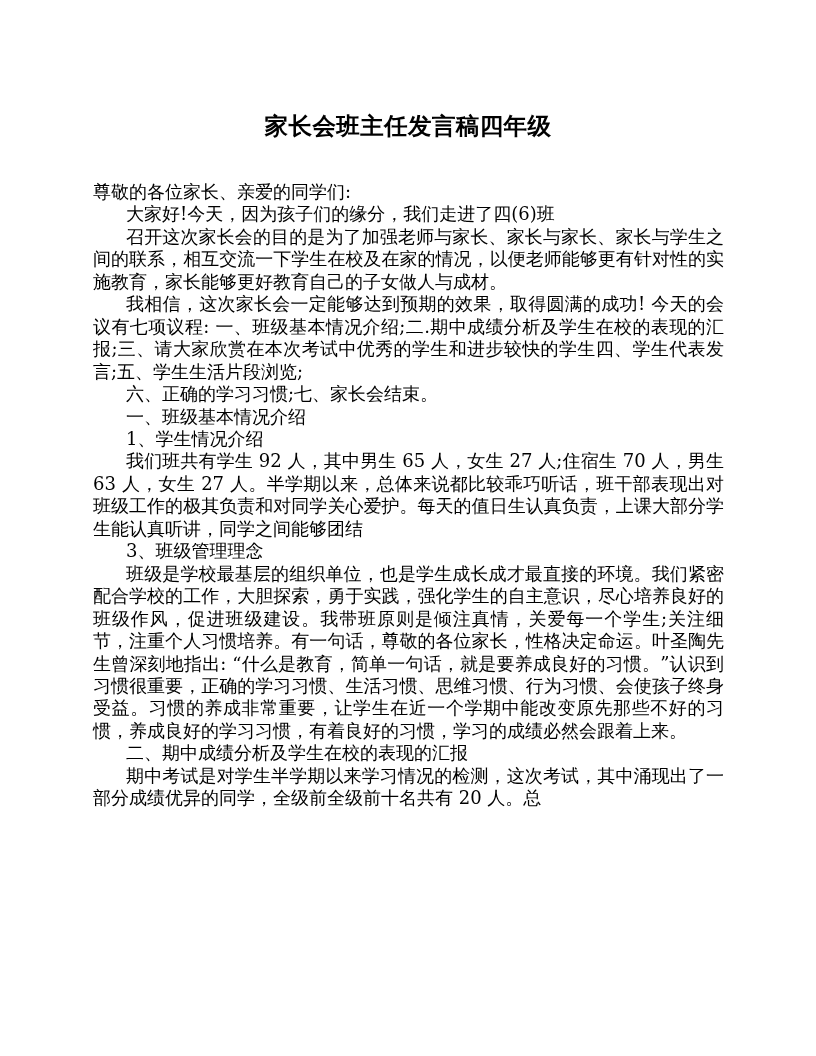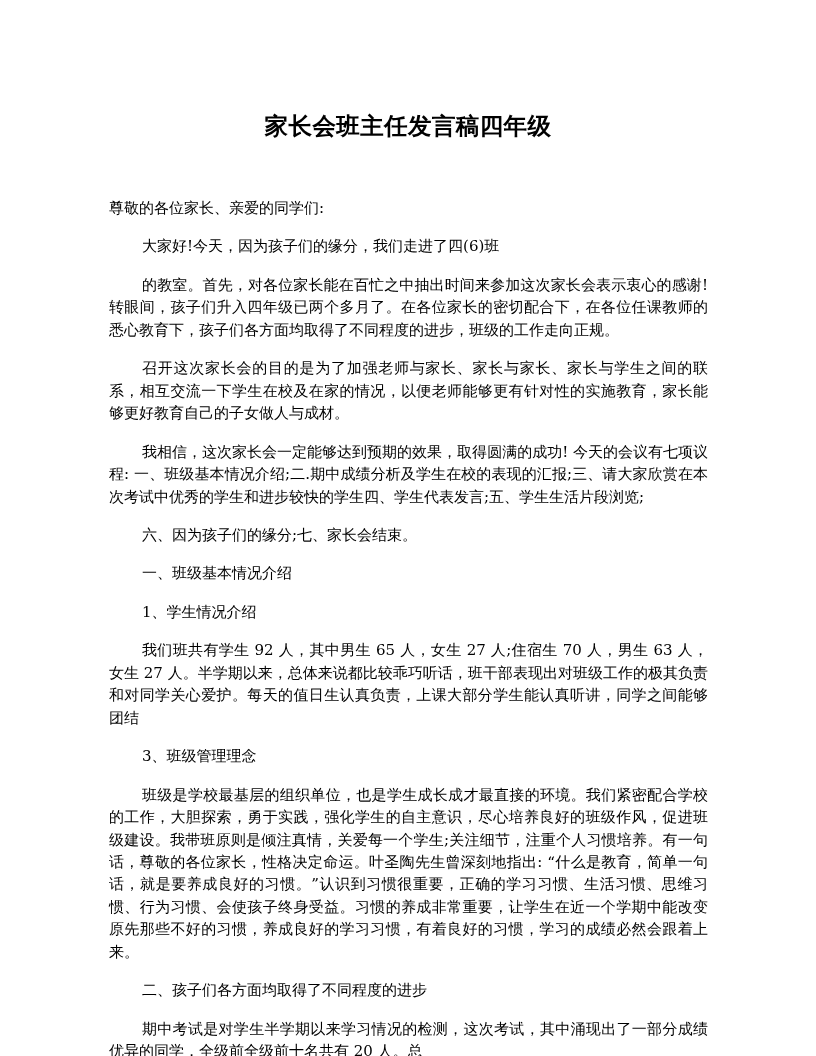--- a/index.html
+++ b/index.html
@@ -34,22 +34,22 @@
     letter-spacing: 0.4px;
     line-height: 1.2;
   }
   .body-block {
     position: absolute;
     top: 181px;
     left: 93px;
     width: 631px;
   }
   p.para {
-    margin: 16px;
-    font-size: 15px;
+    margin: 0;
+    font-size: 18px;
     line-height: 22.45px;
     text-align: justify;
     text-justify: inter-ideograph;
     text-indent: 0;
     word-break: break-all;
     letter-spacing: 0px;
   }
   p.indent {
     text-indent: 33px;
   }
@@ -61,26 +61,25 @@
 </head>
 <body>
 
 <div class="page">
 
   <h1 class="doc-title">家长会班主任发言稿四年级</h1>
 
   <div class="body-block">
     <p class="para">尊敬的各位家长、亲爱的同学们:</p>
     <p class="para indent">大家好!今天，因为孩子们的缘分，我们走进了四(6)班</p>
-    <p class="para indent">的教室。首先，对各位家长能在百忙之中抽出时间来参加这次家长会表示衷心的感谢!转眼间，孩子们升入四年级已两个多月了。在各位家长的密切配合下，在各位任课教师的悉心教育下，孩子们各方面均取得了不同程度的进步，班级的工作走向正规。</p>
     <p class="para indent">召开这次家长会的目的是为了加强老师与家长、家长与家长、家长与学生之间的联系，相互交流一下学生在校及在家的情况，以便老师能够更有针对性的实施教育，家长能够更好教育自己的子女做人与成材。</p>
     <p class="para indent">我相信，这次家长会一定能够达到预期的效果，取得圆满的成功! 今天的会议有七项议程: 一、班级基本情况介绍;二.期中成绩分析及学生在校的表现的汇报;三、请大家欣赏在本次考试中优秀的学生和进步较快的学生四、学生代表发言;五、学生生活片段浏览;</p>
-    <p class="para indent">六、因为孩子们的缘分;七、家长会结束。</p>
+    <p class="para indent">六、正确的学习习惯;七、家长会结束。</p>
     <p class="para indent">一、班级基本情况介绍</p>
     <p class="para indent">1、学生情况介绍</p>
     <p class="para indent">我们班共有学生 92 人，其中男生 65 人，女生 27 人;住宿生 70 人，男生 63 人，女生 27 人。半学期以来，总体来说都比较乖巧听话，班干部表现出对班级工作的极其负责和对同学关心爱护。每天的值日生认真负责，上课大部分学生能认真听讲，同学之间能够团结</p>
     <p class="para indent">3、班级管理理念</p>
     <p class="para indent">班级是学校最基层的组织单位，也是学生成长成才最直接的环境。我们紧密配合学校的工作，大胆探索，勇于实践，强化学生的自主意识，尽心培养良好的班级作风，促进班级建设。我带班原则是倾注真情，关爱每一个学生;关注细节，注重个人习惯培养。有一句话，尊敬的各位家长，性格决定命运。叶圣陶先生曾深刻地指出: “什么是教育，简单一句话，就是要养成良好的习惯。”认识到习惯很重要，正确的学习习惯、生活习惯、思维习惯、行为习惯、会使孩子终身受益。习惯的养成非常重要，让学生在近一个学期中能改变原先那些不好的习惯，养成良好的学习习惯，有着良好的习惯，学习的成绩必然会跟着上来。</p>
-    <p class="para indent">二、孩子们各方面均取得了不同程度的进步</p>
+    <p class="para indent">二、期中成绩分析及学生在校的表现的汇报</p>
     <p class="para indent">期中考试是对学生半学期以来学习情况的检测，这次考试，其中涌现出了一部分成绩优异的同学，全级前全级前十名共有 20 人。总</p>
   </div>
 
 </div>
 
 </body></html>

